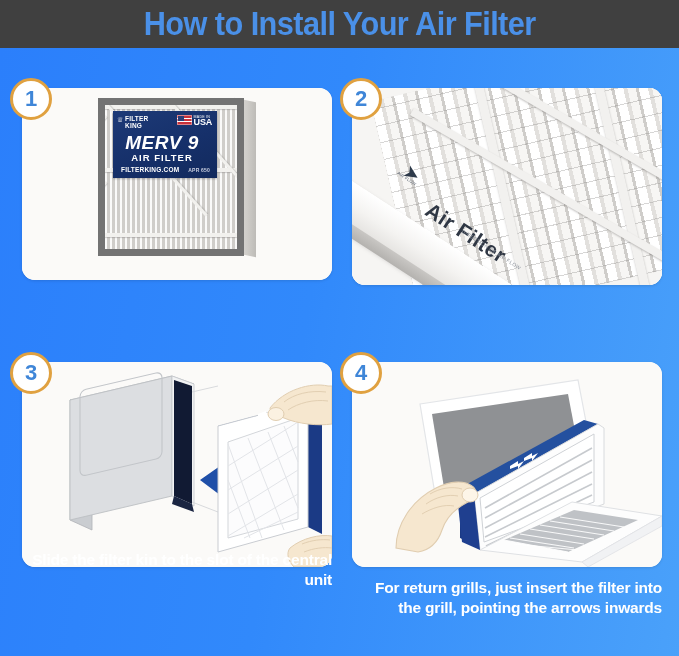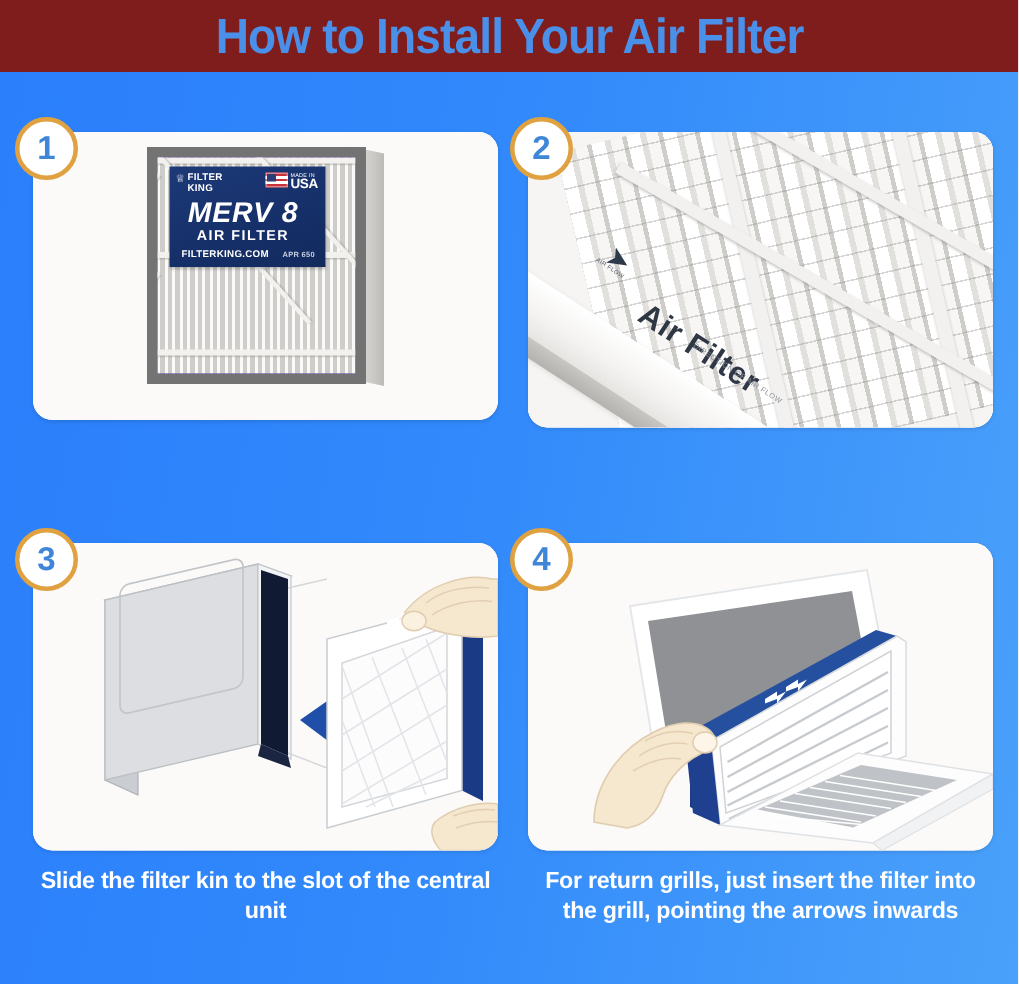--- a/index.html
+++ b/index.html
@@ -20,21 +20,21 @@
     height: 656px;
     background: #ffffff;
     overflow: hidden;
   }
   
   .title-band {
     position: absolute;
     left: 0; top: 0;
     width: 679px;
     height: 48px;
-    background: #7f1d1d;
+    background: #404040;
     display: flex;
     align-items: center;
     justify-content: center;
   }
   .title-text {
     font-family: "Liberation Sans Narrow", "Liberation Sans", sans-serif;
     font-size: 33px;
     font-weight: bold;
     letter-spacing: -0.6px;
     color: #4a90e8;
@@ -95,22 +95,22 @@
     color: #ffffff;
     font-family: "Liberation Sans Narrow", "Liberation Sans", sans-serif;
     font-size: 15.5px;
     font-weight: bold;
     line-height: 20px;
     text-align: center;
     letter-spacing: -0.2px;
   }
   #cap1 { left: 22px;  top: 297px; width: 310px; }
   #cap2 { left: 352px; top: 297px; width: 310px; }
-  #cap3 { left: 22px;  top: 578px; width: 310px; }
-  #cap4 { left: 352px; top: 578px; width: 310px; }
+  #cap3 { left: 22px;  top: 550px; width: 310px; text-align: right; }
+  #cap4 { left: 352px; top: 578px; width: 310px; text-align: right; }
 
   
   
   
   .filter-photo {
     position: absolute;
     left: 72px;
     top: 4px;
     width: 168px;
     height: 170px;
@@ -369,21 +369,21 @@
               <span>FILTER</span><br>
               <span>KING</span>
             </div>
             <div class="fp-usa">
               <div class="fp-flag"></div>
               <div class="fp-usa-txt">
                 <span class="fp-madein">MADE IN</span>
                 <span class="fp-usaword">USA</span>
               </div>
             </div>
-            <div class="fp-merv">MERV 8</div>
+            <div class="fp-merv">MERV 9</div>
             <div class="fp-af">AIR FILTER</div>
             <div class="fp-site">FILTERKING.COM</div>
             <div class="fp-apr">APR 650</div>
           </div>
         </div>
       </div>
     </div>
     <div class="badge">
       <span>1</span>
     </div>

